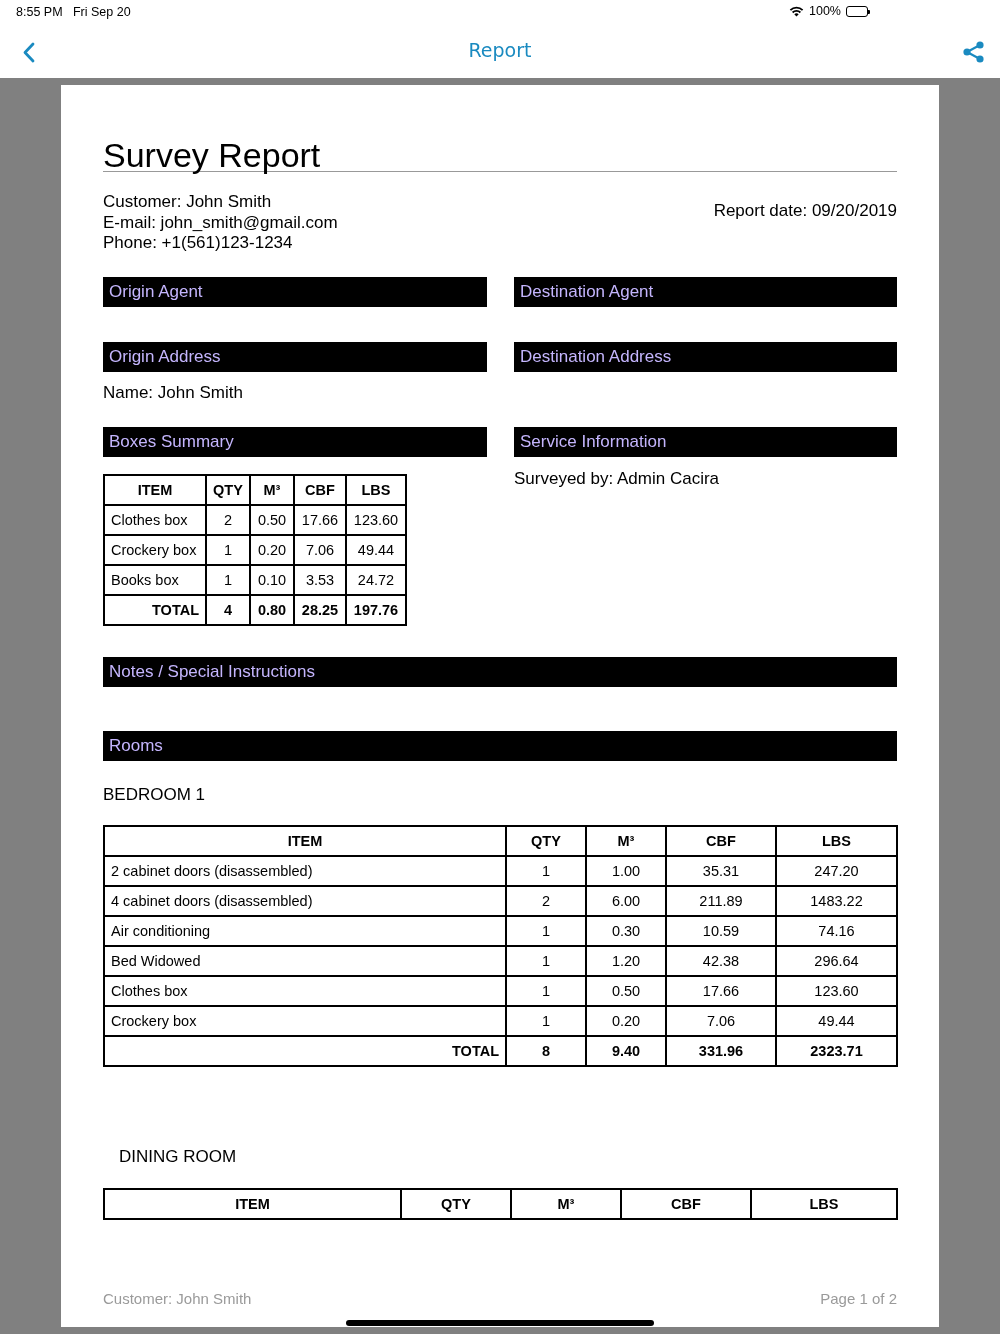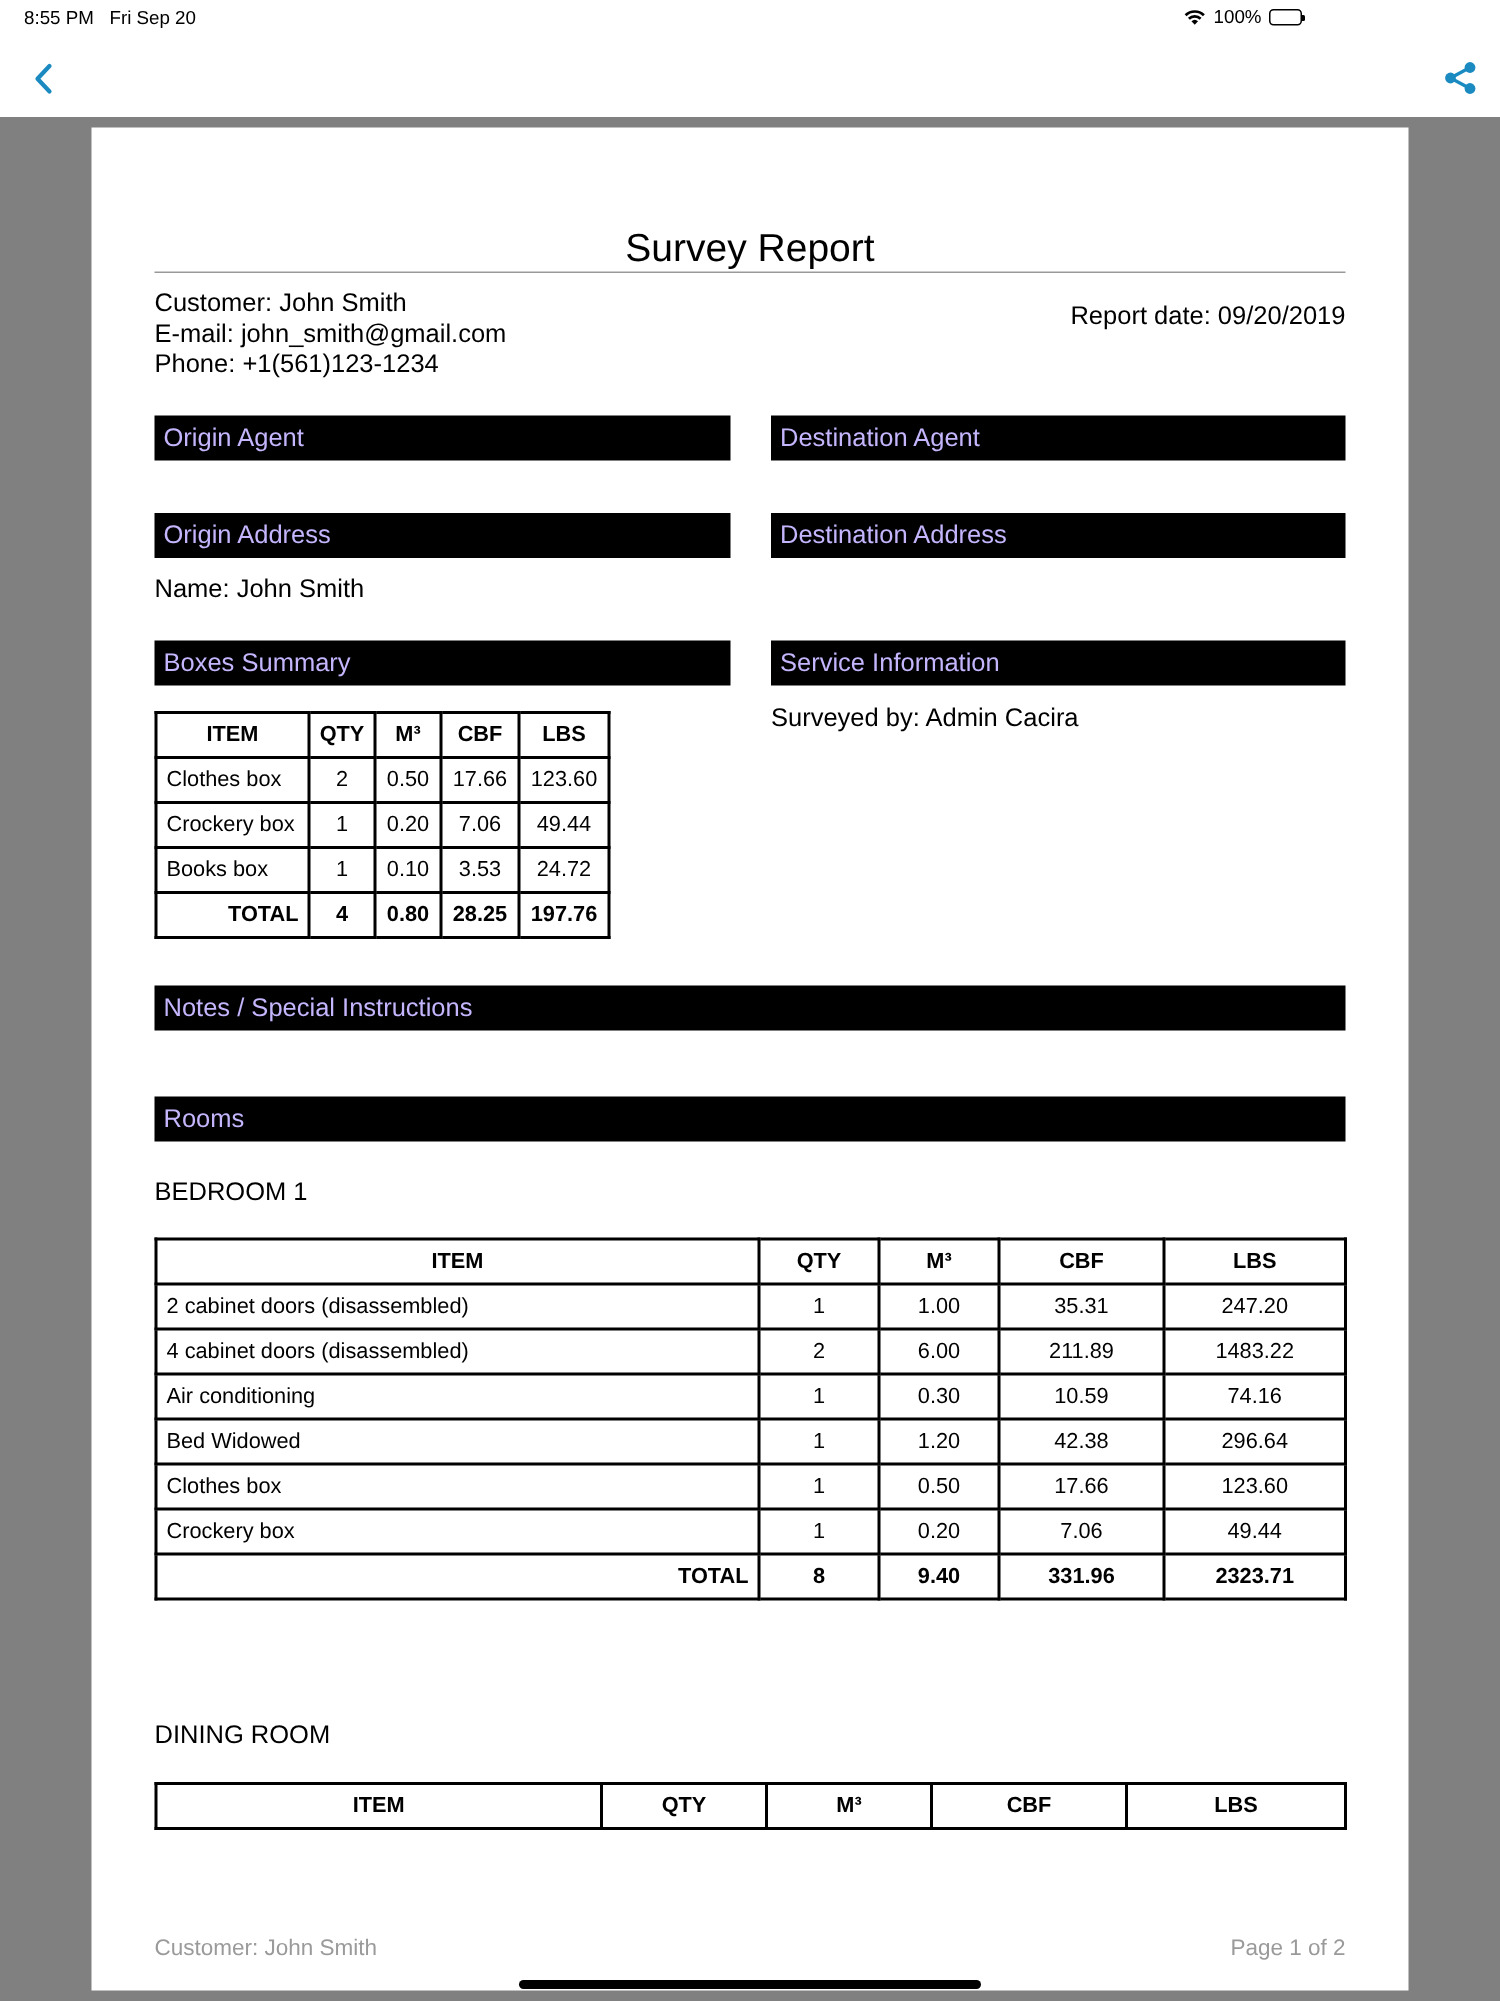--- a/index.html
+++ b/index.html
@@ -30,22 +30,22 @@
     .back-btn { position: absolute; left: 16px; top: 12px; width: 30px; height: 30px; cursor: pointer; }
     .share-btn { position: absolute; right: 12px; top: 12px; width: 30px; height: 30px; cursor: pointer; }
     .viewer {
       position: absolute; left: 0; top: 78px; width: 1000px; height: 1256px; background: #808080;
     }
     .page {
       position: absolute; left: 61px; top: 7px; width: 878px; height: 1242px; background: #fff;
     }
     .content { position: absolute; left: 42px; top: 0; width: 794px; }
     .doc-title {
-      position: absolute; top: 65px; left: 0; width: 794px; font-size: 26px;
-      padding-bottom: 0; border-bottom: 1px solid #999; height: 31px; line-height: 31px; text-align: center;
+      position: absolute; top: 55px; left: 0; width: 794px; font-size: 34px;
+      padding-bottom: 0; border-bottom: 1px solid #999; height: 31px; line-height: 31px;
     }
     .cust-info { position: absolute; top: 107px; left: 0; font-size: 17px; line-height: 20.5px; }
     .report-date { position: absolute; top: 116px; right: 0; font-size: 17px; }
     .sec-head {
       position: absolute; height: 30px; background: #000; color: #c4b5fd;
       font-size: 17px; line-height: 30px; padding-left: 6px; box-sizing: border-box;
     }
     .half-l { left: 0; width: 384px; }
     .half-r { left: 411px; width: 383px; }
     .full { left: 0; width: 794px; }
@@ -84,20 +84,21 @@
     <span class="battery"><span class="battery-fill"></span></span>
   </span>
 </div>
 
 <div class="nav-bar">
   <div class="back-btn">
     <svg width="30" height="30" viewBox="0 0 30 30">
       <path d="M17 6 L9 14.5 L17 23" stroke="#1a8ac0" stroke-width="2.8" fill="none" stroke-linecap="round" stroke-linejoin="round"></path>
     </svg>
   </div>
+  <div class="nav-title">Report</div>
   <div class="share-btn">
     <svg width="30" height="30" viewBox="0 0 30 30">
       <line x1="22" y1="7" x2="9" y2="14" stroke="#1a8ac0" stroke-width="2.2"></line>
       <line x1="9" y1="14" x2="22" y2="21" stroke="#1a8ac0" stroke-width="2.2"></line>
       <circle cx="22" cy="7" r="3.6" fill="#1a8ac0"></circle>
       <circle cx="9" cy="14" r="3.6" fill="#1a8ac0"></circle>
       <circle cx="22" cy="21" r="3.6" fill="#1a8ac0"></circle>
     </svg>
   </div>
 </div>
@@ -226,21 +227,21 @@
         <tr class="total">
           <td class="item">TOTAL</td>
           <td>8</td>
           <td>9.40</td>
           <td>331.96</td>
           <td>2323.71</td>
         </tr>
       </tbody>
         </table>
 
-      <div class="room-title" style="top:1062px;">DINING ROOM</div>
+      <div class="room-title" style="top:1062px;margin-left:16px;">DINING ROOM</div>
 
       <table class="grid" style="top:1103px; left:0; width:795px;">
         <tbody>
             <tr>
           <th style="width:283px;">ITEM</th>
           <th style="width:96px;">QTY</th>
           <th style="width:96px;">M³</th>
           <th style="width:116px;">CBF</th>
           <th>LBS</th>
         </tr>

